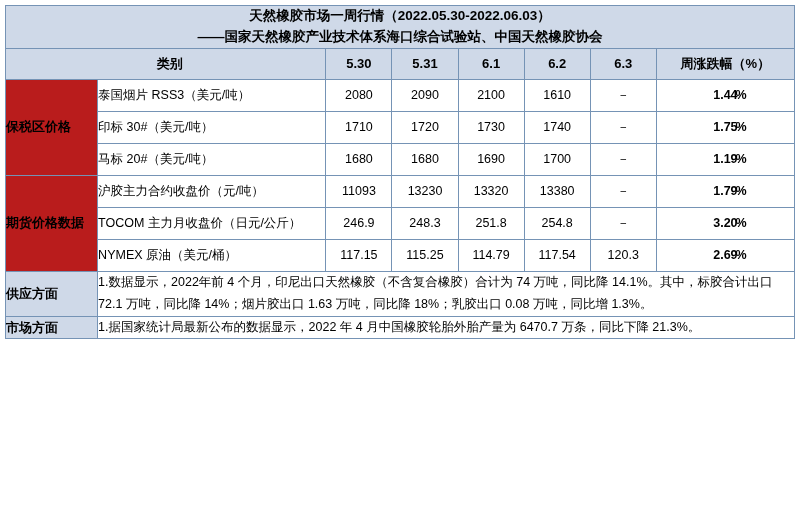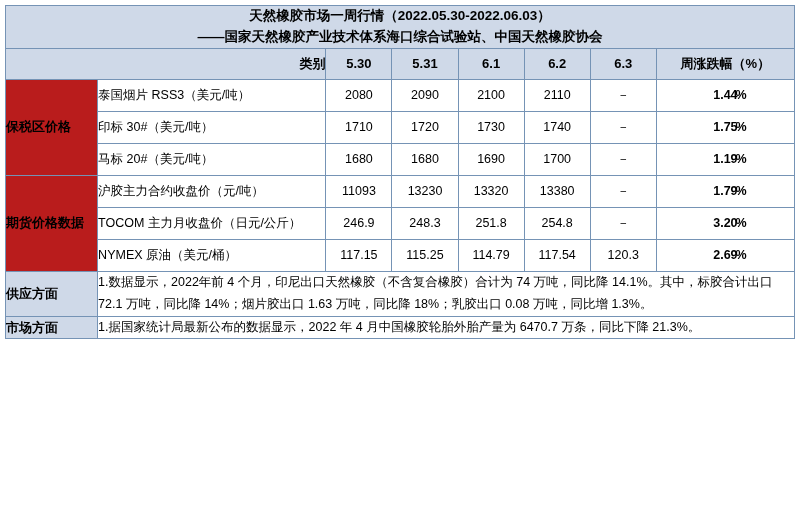--- a/index.html
+++ b/index.html
@@ -46,21 +46,21 @@
   .title-line2 { display: block; }
 
   .hdr {
     background: #cfd9e8;
     font-weight: bold;
     text-align: center;
     height: 30px;
     font-size: 13px;
   }
   .hdr.left {
-    text-align: right;
+    text-align: center;
     padding-left: 8px;
   }
   .cat-cell {
     background: #b91c1c;
     font-weight: bold;
     text-align: left;
     padding-left: 8px;
     font-size: 13px;
   }
   .item-cell {
@@ -143,21 +143,21 @@
         <td class="hdr">6.3</td>
         <td class="hdr">周涨跌幅（%）</td>
       </tr>
 
       <tr>
         <td class="cat-cell" rowspan="3">保税区价格</td>
         <td class="item-cell">泰国烟片 RSS3（美元/吨）</td>
         <td class="num-cell">2080</td>
         <td class="num-cell">2090</td>
         <td class="num-cell">2100</td>
-        <td class="num-cell">2110</td>
+        <td class="num-cell">1610</td>
         <td class="num-cell">－</td>
         <td class="chg-cell"><span class="chg-inner"><span>1.44</span><span class="pct">%</span></span></td>
       </tr>
       <tr>
         <td class="item-cell">印标 30#（美元/吨）</td>
         <td class="num-cell">1710</td>
         <td class="num-cell">1720</td>
         <td class="num-cell">1730</td>
         <td class="num-cell">1740</td>
         <td class="num-cell">－</td>

